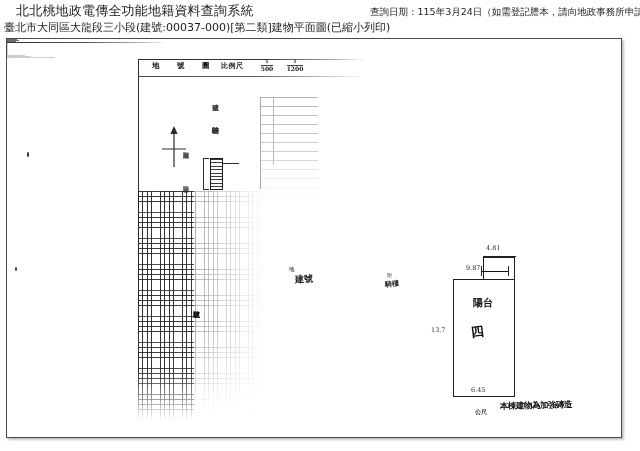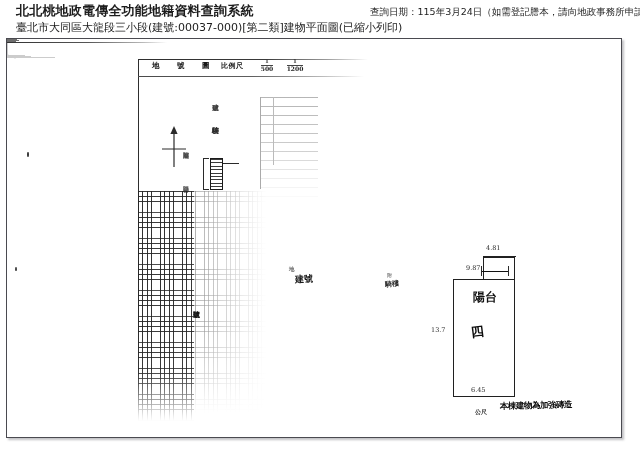--- a/index.html
+++ b/index.html
@@ -22,25 +22,24 @@
     left: 0; top: 0;
     width: 640px; height: 38px;
   }
   .title-main {
     position: absolute;
     left: 16px; top: 2px;
     font-size: 13px;
     color: #1c1c1c;
     letter-spacing: 0.2px;
     white-space: nowrap;
-    font-weight: bold;
   }
   .title-sub {
     position: absolute;
-    left: 16px; top: 20px;
+    left: 4px; top: 20px;
     font-size: 11px;
     color: #1c1c1c;
     letter-spacing: 0px;
     white-space: nowrap;
   }
   .query-date {
     position: absolute;
     left: 370px; top: 6px;
     font-size: 9.5px;
     color: #222;
@@ -272,21 +271,21 @@
       <div class="hand" style="left:186px; top:266px; font-size:7px; writing-mode:vertical-rl; color:#111;">建號</div>
 
       <div class="hand" style="left:288px; top:236px; font-size:9px; color:#1a1a1a; transform:rotate(-4deg);">建號</div>
       <div class="hand" style="left:282px; top:228px; font-size:5.5px; color:#6a6a6a;">地</div>
       <div class="hand" style="left:378px; top:241px; font-size:7px; color:#2a2a2a; transform:rotate(-6deg);">騎樓</div>
       <div class="hand" style="left:380px; top:234px; font-size:5px; color:#8a8a8a;">附</div>
 
       <div id="bldg-outline"></div>
       <div id="bldg-notch"></div>
 
-      <div class="hand" style="left:466px; top:252px; font-size:12px; color:#111;">陽台</div>
+      <div class="hand" style="left:466px; top:260px; font-size:10px; color:#111;font-family:Liberation Mono, monospace;">陽台</div>
       <div class="hand" style="left:464px; top:286px; font-size:13px; color:#0d0d0d; transform:rotate(-7deg);">四</div>
 
       <div class="hand" style="left:479px; top:206px; font-size:6.5px; color:#2a2a2a; font-weight:normal;">4.81</div>
       <div class="dim-tick" style="left:476px; top:217px; width:33px;"></div>
 
       <div class="hand" style="left:459px; top:226px; font-size:6.5px; color:#2a2a2a; font-weight:normal;">9.87</div>
       <div class="dim-tick" style="left:474px; top:232px; width:28px; height:1.4px; background:#111;"></div>
       <div class="ink" style="left:474px; top:227px; width:0.9px; height:10px;"></div>
       <div class="ink" style="left:501px; top:227px; width:0.9px; height:10px;"></div>
 

